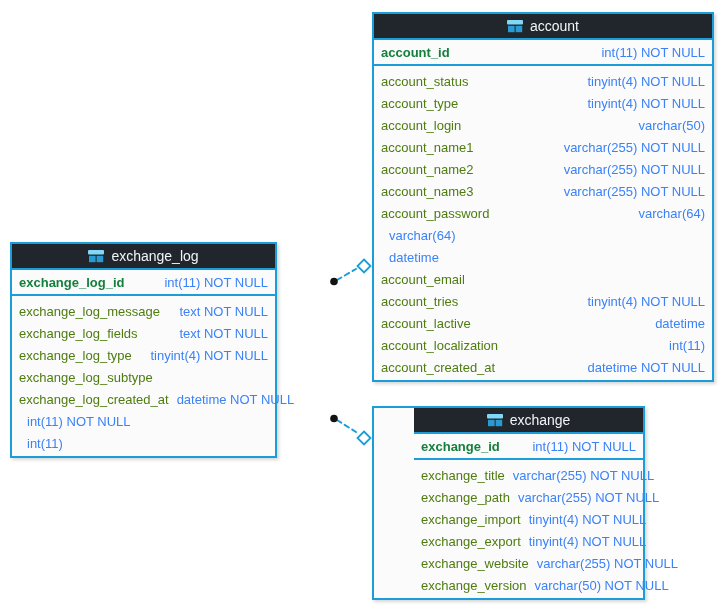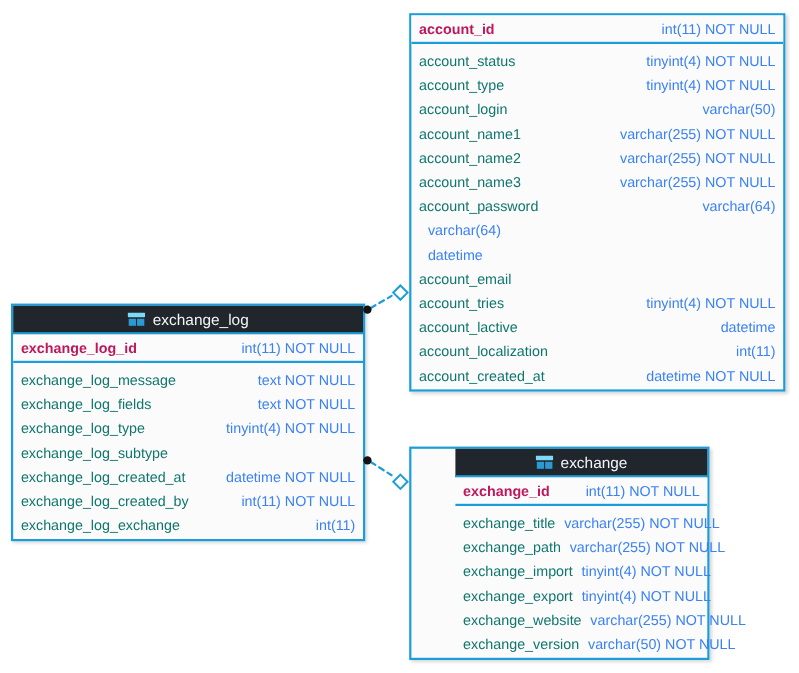--- a/index.html
+++ b/index.html
@@ -34,33 +34,33 @@
   .pkrow {
     height: 24px;
     display: flex;
     align-items: center;
     justify-content: space-between;
     padding: 0 7px;
     border-bottom: 2px solid #1b9dd9;
     font-size: 13px;
     background: #fbfbfb;
   }
-  .pkrow .cname { font-weight: bold; color: #be185d; }
+  .pkrow .cname { font-weight: bold; color: #15803d; }
   .rows { padding: 4px 0 2px 0; }
   .row {
     height: 22px;
     display: flex;
     align-items: center;
     justify-content: space-between;
     padding: 0 7px;
     font-size: 13px;
   }
-  .cname { color: #0f766e; white-space: nowrap; }
+  .cname { color: #4d7c0f; white-space: nowrap; }
   .ctype { color: #3b82f6; white-space: nowrap; text-align: right; margin-left: 8px; }
-  #exchange-log-table { left: 10px;  top: 242px; width: 322px; margin-top: 34px; }
+  #exchange-log-table { left: 10px;  top: 242px; width: 267px; }
   #account-table      { left: 372px; top: 12px;  width: 342px; }
   #exchange-table     { left: 372px; top: 406px; width: 273px; padding-left: 40px; }
   .overlay {
     position: absolute;
     left: 0; top: 0;
     width: 726px; height: 612px;
     z-index: 5;
   }
   .rel-line { fill: none; stroke-width: 2; stroke-dasharray: 5 4; stroke-linecap: round; }
   .rel-diamond { stroke-width: 1.8; }
@@ -105,32 +105,40 @@
         <div class="row">
           <span class="cname">exchange_log_subtype</span>
         </div>
 
         <div class="row">
           <span class="cname">exchange_log_created_at</span>
           <span class="ctype">datetime NOT NULL</span>
         </div>
 
         <div class="row">
-          <span class="cname">exchange_log_created_by</span>
           <span class="ctype">int(11) NOT NULL</span>
         </div>
 
         <div class="row">
-          <span class="cname">exchange_log_exchange</span>
           <span class="ctype">int(11)</span>
         </div>
       </div>
   </div>
 
   <div class="db-table" id="account-table">
+    <div class="thead">
+      <span class="ticon">
+        <svg width="16" height="13" viewBox="0 0 16 13">
+          <rect x="0" y="0" width="16" height="4.5" rx="1" fill="#7fd8f8"></rect>
+          <rect x="1" y="5.8" width="6.6" height="6.4" fill="#2a9ad4"></rect>
+          <rect x="8.6" y="5.8" width="6.6" height="6.4" fill="#2a9ad4"></rect>
+        </svg>
+      </span>
+      <span>account</span>
+    </div>
     <div class="pkrow">
       <span class="cname">account_id</span>
       <span class="ctype">int(11) NOT NULL</span>
     </div>
     <div class="rows">
 
         <div class="row">
           <span class="cname">account_status</span>
           <span class="ctype">tinyint(4) NOT NULL</span>
         </div>

